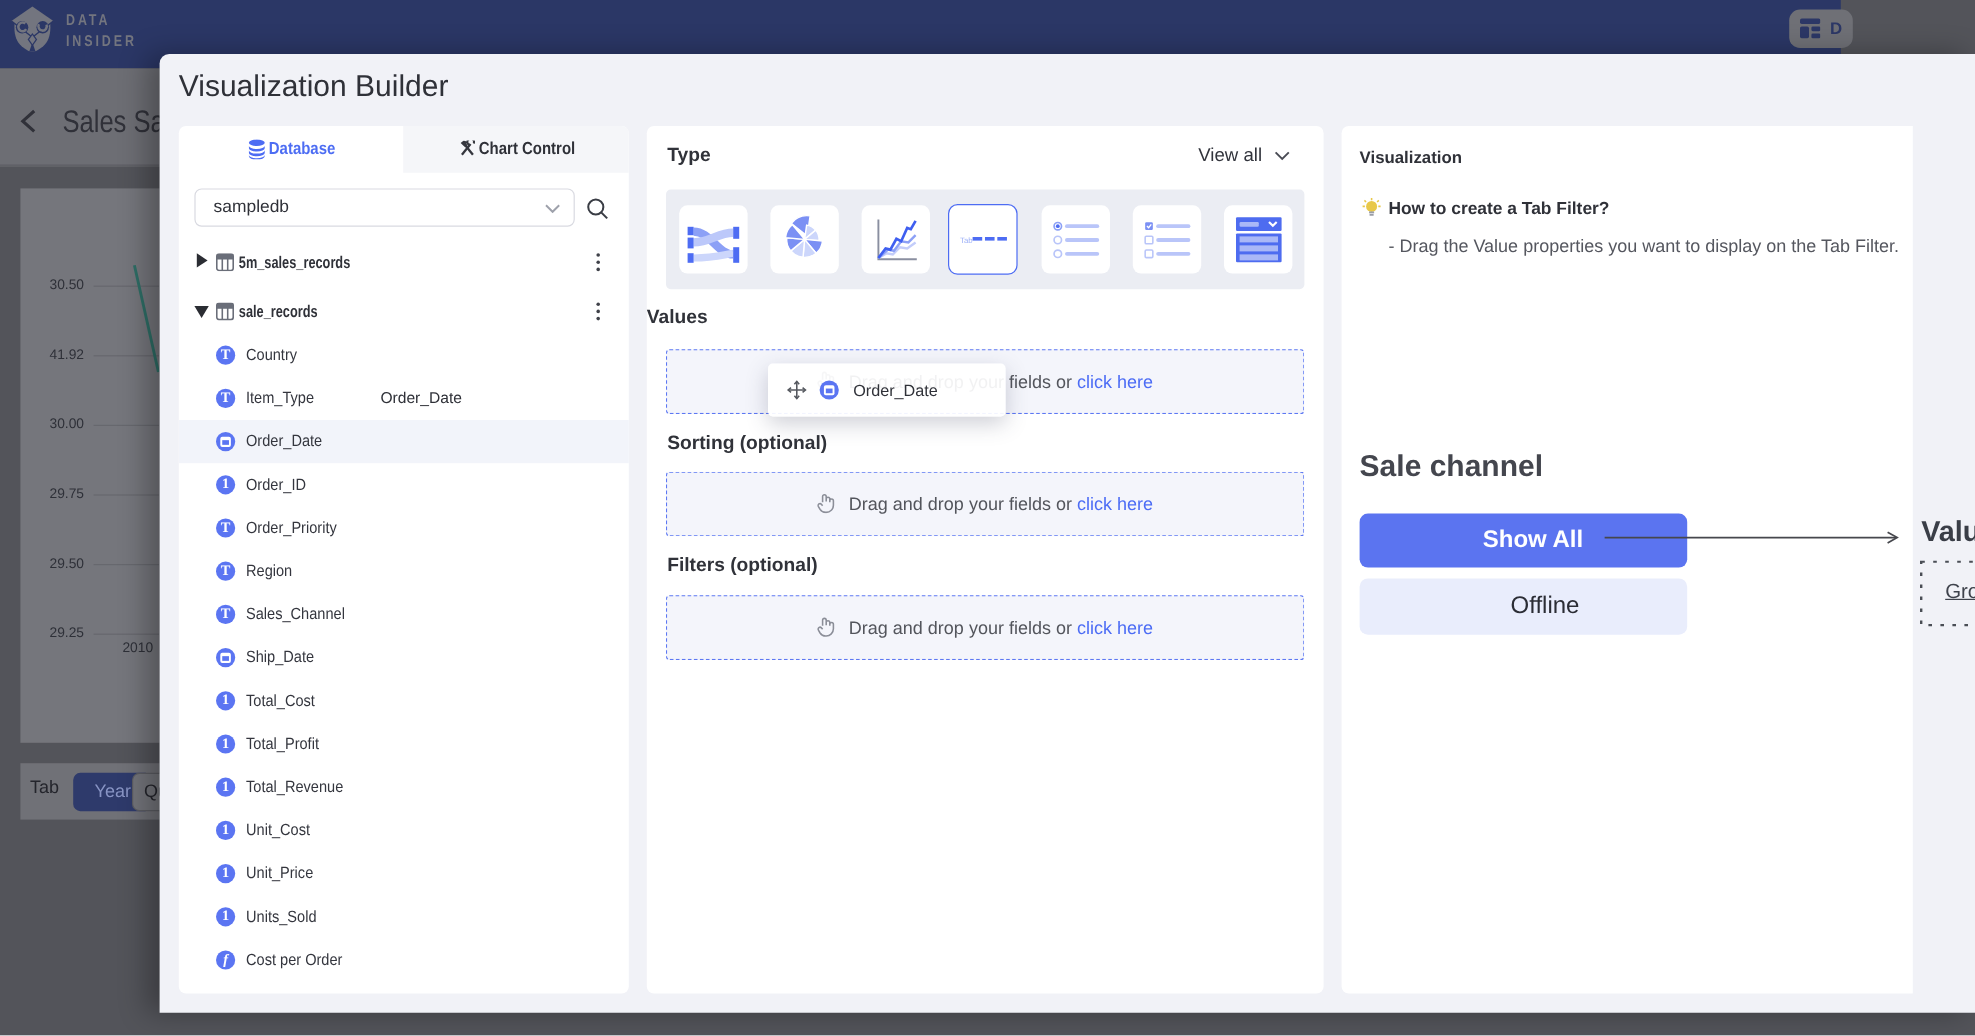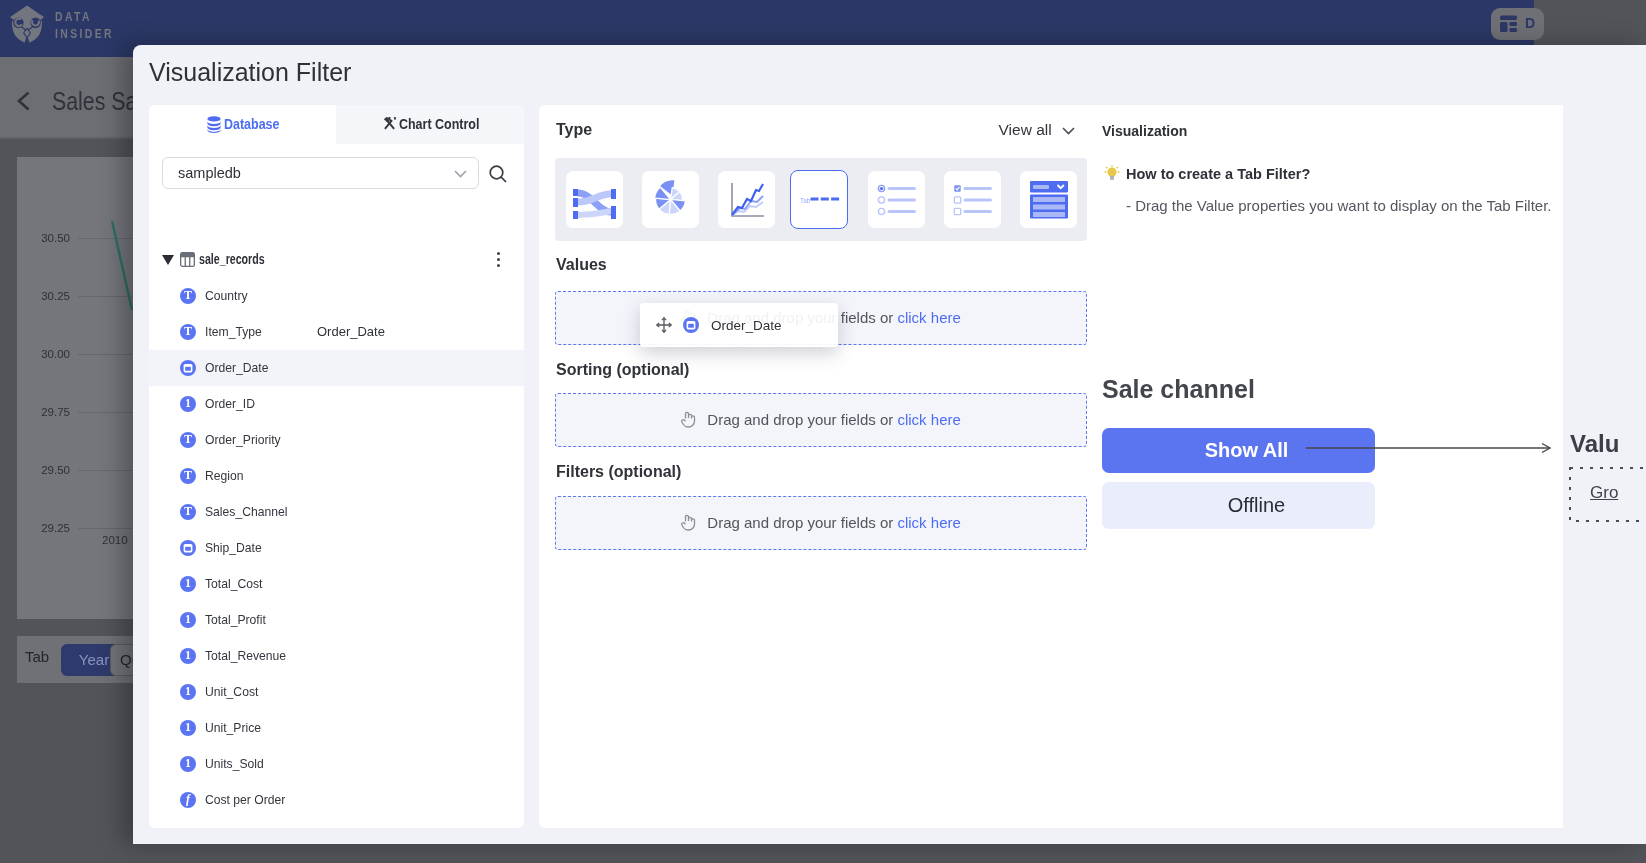--- a/index.html
+++ b/index.html
@@ -24,21 +24,21 @@
   .tabcard .tlab { position:absolute; left:8px; top:12px; font-size:15px; color:#24252c; }
   .chipY { position:absolute; left:44px; top:8px; width:66px; height:32px; background:#2e3a6b; border-radius:6px; color:#8894c4; font-size:15px; text-align:center; line-height:32px; }
   .chipQ { position:absolute; left:93px; top:8px; width:40px; height:32px; background:#73747a; border:1px solid #5b5c62; border-radius:6px; color:#24252c; font-size:15px; line-height:30px; padding-left:9px; }
 
   
   .modal { position:absolute; left:133px; top:45px; width:1513px; height:799px; background:#f1f2f7; border-radius:8px 0 0 0; box-shadow:-10px 0 24px rgba(0,0,0,0.3); }
   .mtitle { position:absolute; left:16px; top:13px; font-size:25px; color:#2f3138; }
   .panel { position:absolute; top:60px; background:#fff; border-radius:6px; height:723px; }
   .p-left { left:16px; width:375px; }
   .p-mid { left:406px; width:564px; }
-  .p-right { left:954px; width:476px; border-radius:6px 0 0 6px; }
+  .p-right { left:985px; width:476px; border-radius:6px 0 0 6px; }
 
   
   .tabbar { position:absolute; left:0; top:0; width:375px; height:39px; }
   .tab-inactive { position:absolute; left:187px; top:0; width:188px; height:39px; background:#f5f6f9; border-radius:0 6px 0 0; }
   .tablbl { position:absolute; top:11px; font-size:14.5px; font-weight:bold; transform:scaleX(0.86); transform-origin:0 0; white-space:nowrap; }
   .searchbox { position:absolute; left:13px; top:52px; width:317px; height:32px; border:1px solid #d9dae1; border-radius:6px; background:#fff; }
   .searchbox .txt { position:absolute; left:15px; top:7px; font-size:14.5px; color:#2f3138; }
   .row { position:absolute; left:0; width:375px; height:36px; }
   .rowhl { background:#f2f4fa; }
   .caret-r { position:absolute; left:15px; top:11px; width:0; height:0; border-left:9px solid #2b2d33; border-top:6.5px solid transparent; border-bottom:6.5px solid transparent; }
@@ -104,21 +104,21 @@
   </div>
 
   <div class="pghead">
     <svg class="abs" style="left:16px;top:34px" width="15" height="20" viewBox="0 0 15 20">
         <path d="M12.5 1.5 L3 10 L12.5 18.5" fill="none" stroke="#303139" stroke-width="2.6"></path>
       </svg>
     <div class="ttl">Sales Sal</div>
   </div>
   <div class="chartcard">
     <div class="ylab" style="top:75px">30.50</div>
-    <div class="ylab" style="top:133px">30.25</div>
+    <div class="ylab" style="top:133px">41.92</div>
     <div class="ylab" style="top:191px">30.00</div>
     <div class="ylab" style="top:249px">29.75</div>
     <div class="ylab" style="top:307px">29.50</div>
     <div class="ylab" style="top:365px">29.25</div>
     <div class="gline" style="top:81px"></div>
     <div class="gline" style="top:139px"></div>
     <div class="gline" style="top:197px"></div>
     <div class="gline" style="top:255px"></div>
     <div class="gline" style="top:313px"></div>
     <div class="gline" style="top:371px"></div>
@@ -127,21 +127,21 @@
       </svg>
     <div class="abs" style="left:85px;top:377px;font-size:11.5px;color:#2e3038">2010</div>
   </div>
   <div class="tabcard">
     <div class="tlab">Tab</div>
     <div class="chipY">Year</div>
     <div class="chipQ">Qu</div>
   </div>
 
   <div class="modal">
-    <div class="mtitle">Visualization Filter</div>
+    <div class="mtitle">Visualization Builder</div>
 
     <div class="panel p-left">
       <div class="tabbar">
         <div class="tab-inactive"></div>
         <svg class="abs" style="left:58px;top:11px" width="14" height="17" viewBox="0 0 14 17">
           <ellipse cx="7" cy="2.9" rx="6.6" ry="2.7" fill="#4d6cf3"></ellipse>
           <path d="M0.4 5.4 A 6.6 2.7 0 0 0 13.6 5.4 L13.6 7.6 A 6.6 2.7 0 0 1 0.4 7.6 Z" fill="#4d6cf3"></path>
           <path d="M0.4 9.3 A 6.6 2.7 0 0 0 13.6 9.3 L13.6 11.5 A 6.6 2.7 0 0 1 0.4 11.5 Z" fill="#4d6cf3"></path>
           <path d="M0.4 13.2 A 6.6 2.7 0 0 0 13.6 13.2 L13.6 14.3 A 6.6 2.7 0 0 1 0.4 14.3 Z" fill="#4d6cf3"></path>
         </svg>
@@ -158,20 +158,34 @@
         <div class="txt">sampledb</div>
         <svg class="abs" style="left:291px;top:12px" width="13" height="8" viewBox="0 0 13 8">
             <path d="M1 1 L6.5 6.5 L12 1" fill="none" stroke="#9ea1ab" stroke-width="1.6"></path>
           </svg>
       </div>
       <svg class="abs" style="left:340px;top:60px" width="18" height="18" viewBox="0 0 18 18">
           <circle cx="7.5" cy="7.5" r="6.3" fill="none" stroke="#3a3d45" stroke-width="1.7"></circle>
           <path d="M12.2 12.2 L17 17" stroke="#3a3d45" stroke-width="1.7"></path>
         </svg>
 
+      <div class="row" style="top:95px">
+        <div class="caret-r"></div>
+        <svg class="abs" style="left:31px;top:11px" width="15" height="15" viewBox="0 0 16 16">
+            <rect x="0.7" y="0.7" width="14.6" height="14.6" rx="2" fill="#fff" stroke="#6a6e79" stroke-width="1.4"></rect>
+            <path d="M0.7 5 H15.3 M5.6 5 V15.3 M10.4 5 V15.3" stroke="#6a6e79" stroke-width="1.4" fill="none"></path>
+            <rect x="0.7" y="0.7" width="14.6" height="4.3" fill="#6a6e79"></rect>
+          </svg>
+        <div class="tname">5m_sales_records</div>
+        <div class="kebab">
+            <i style="top:0"></i>
+            <i style="top:6px"></i>
+            <i style="top:12px"></i>
+          </div>
+      </div>
       <div class="row" style="top:136px">
         <div class="caret-d"></div>
         <svg class="abs" style="left:31px;top:11px" width="15" height="15" viewBox="0 0 16 16">
             <rect x="0.7" y="0.7" width="14.6" height="14.6" rx="2" fill="#fff" stroke="#6a6e79" stroke-width="1.4"></rect>
             <path d="M0.7 5 H15.3 M5.6 5 V15.3 M10.4 5 V15.3" stroke="#6a6e79" stroke-width="1.4" fill="none"></path>
             <rect x="0.7" y="0.7" width="14.6" height="4.3" fill="#6a6e79"></rect>
           </svg>
         <div class="tname">sale_records</div>
         <div class="kebab">
             <i style="top:0"></i>
@@ -354,21 +368,21 @@
             <rect x="13" y="14" width="16" height="4" rx="1" fill="#aab8f7"></rect>
             <path d="M37.5 14 L40.7 17.2 L43.9 14" stroke="#fff" stroke-width="1.8" fill="none"></path>
             <rect x="10" y="23.5" width="38" height="24" rx="1" fill="#4e6cf0"></rect>
             <rect x="13" y="26" width="32" height="5" fill="#aab8f7"></rect>
             <rect x="13" y="33.5" width="32" height="5" fill="#aab8f7"></rect>
             <rect x="13" y="41" width="32" height="5" fill="#aab8f7"></rect>
           </svg>
         </div>
       </div>
 
-      <div class="mh" style="left:17px;top:151px">Values</div>
+      <div class="mh" style="left:0;top:151px">Values</div>
       <div class="dropzone" style="top:186px">
         <div class="dz-inner">
           <svg style="vertical-align:-3px;margin-right:7px" width="15" height="17" viewBox="0 0 15 17">
               <path d="M4.5 7.5 V2.8 a1.5 1.5 0 0 1 3 0 V7 m0 -2.2 a1.5 1.5 0 0 1 3 0 V7.5 m0 -1.2 a1.5 1.5 0 0 1 3 0 V10 a6 6 0 0 1 -6 6 H7 a5.5 5.5 0 0 1 -4.6 -2.5 L0.9 11 a1.6 1.6 0 0 1 2.6 -1.8 L4.5 10.4" fill="none" stroke="#8b8e98" stroke-width="1.3"></path>
             </svg>
           Drag and drop your fields or <span class="blue">click here</span>
         </div>
       </div>
       <div class="ghost">
         <svg class="abs" style="left:15px;top:13px" width="18" height="18" viewBox="0 0 18 18">

